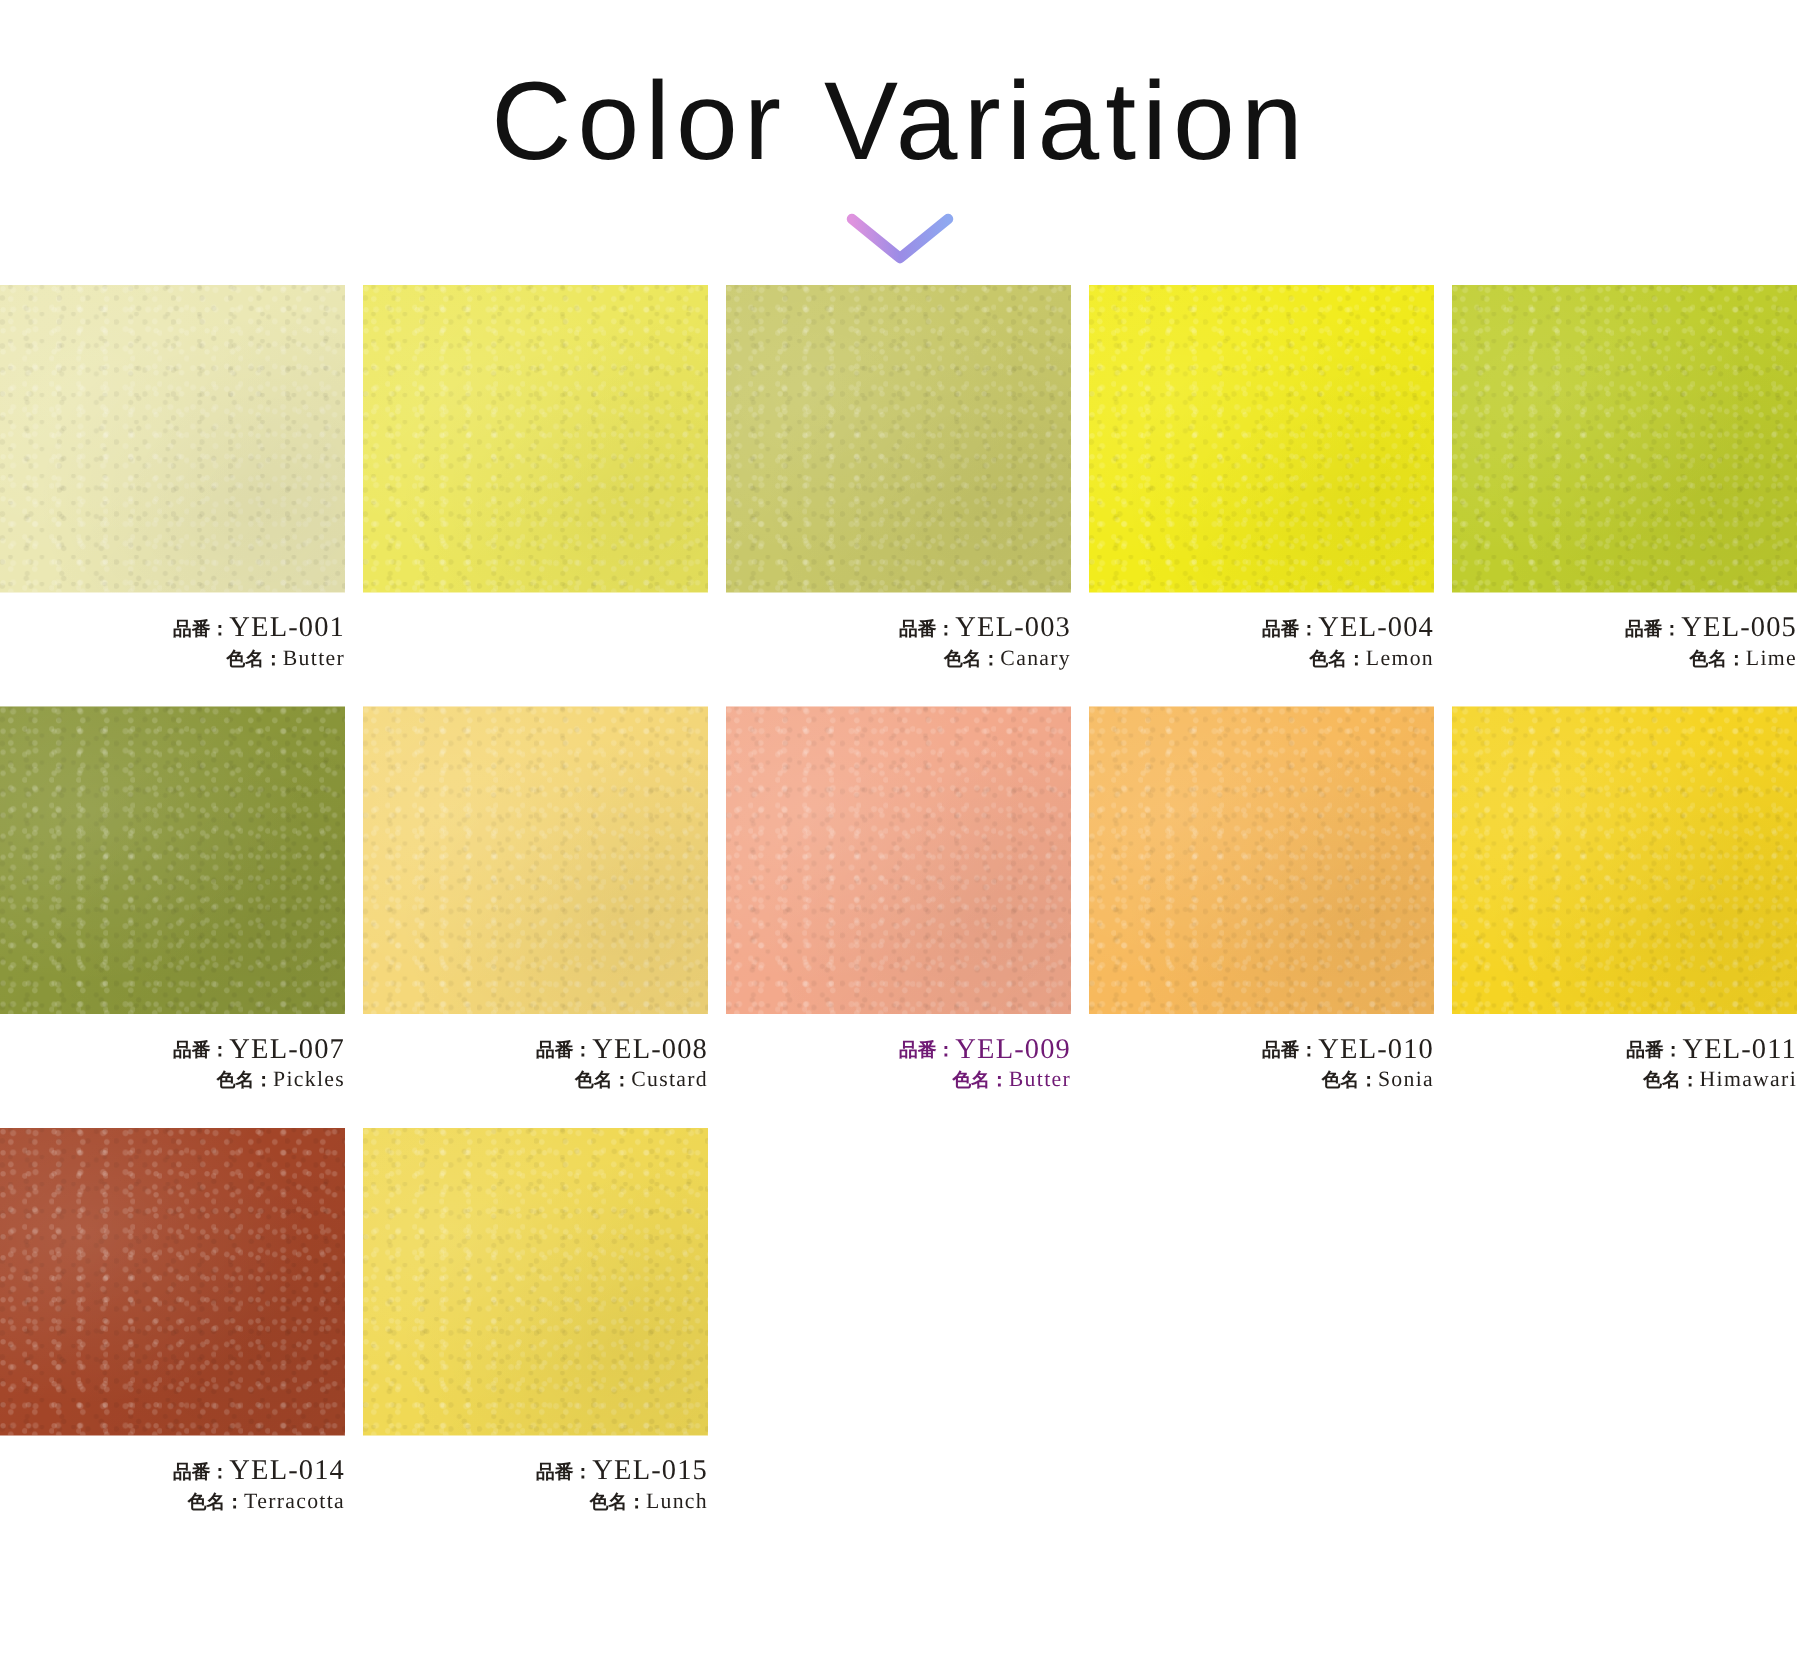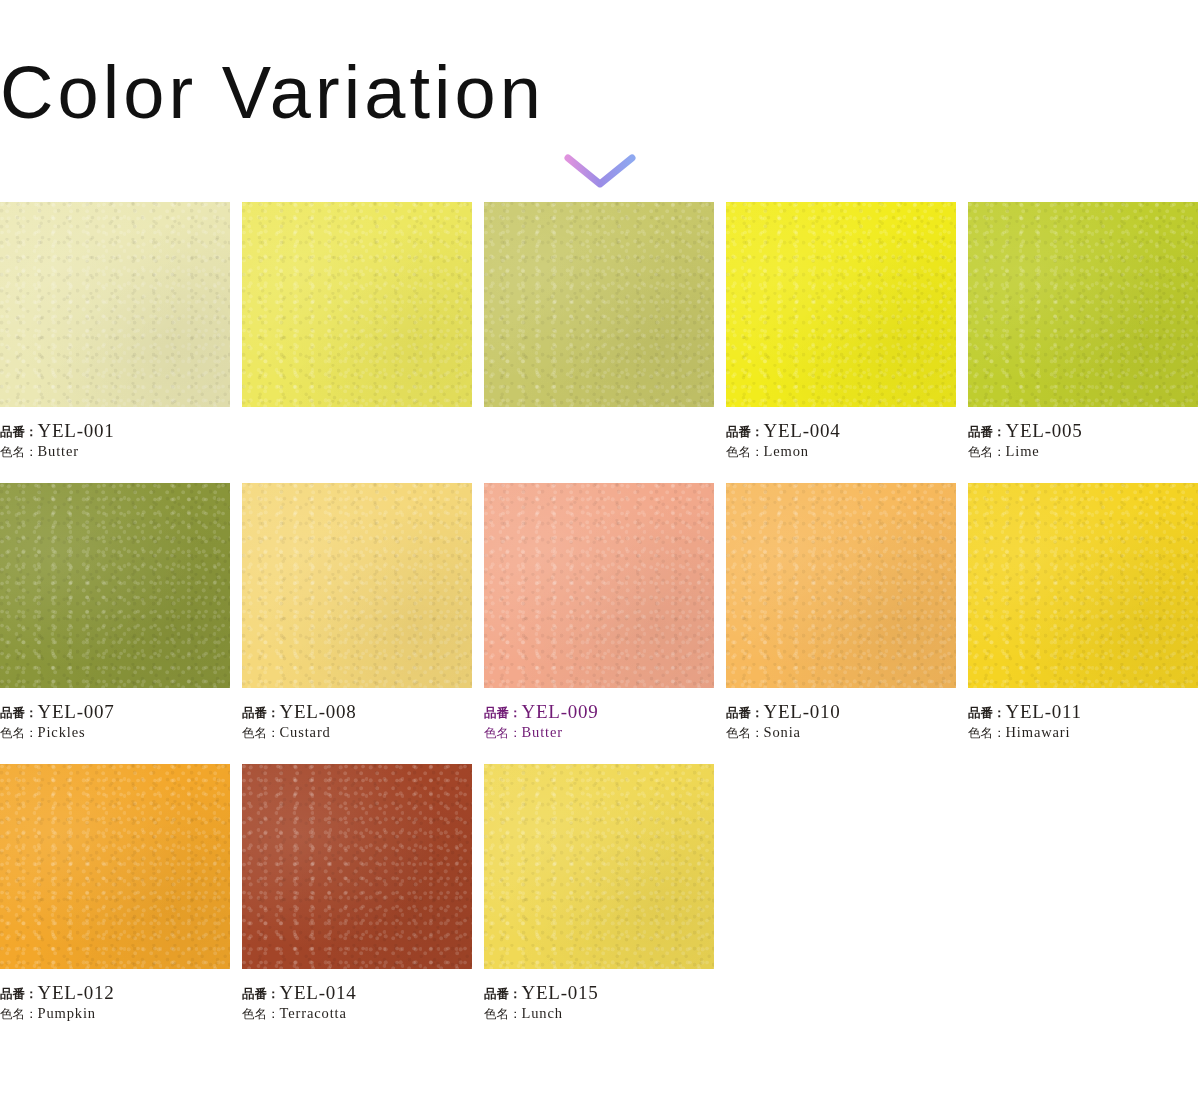--- a/index.html
+++ b/index.html
@@ -11,21 +11,22 @@
   body {
     width: 1200px;
     height: 1120px;
     font-family: "Liberation Sans", sans-serif;
     overflow: hidden;
   }
 
   
   .header {
     width: 100%;
-    padding-top: 56px;
+    padding-top: 44px;
+    text-align: center;
   }
   .page-title {
     font-family: "Liberation Sans", sans-serif;
     font-size: 74px;
     line-height: 1.0;
     font-weight: 300;
     letter-spacing: 0.055em;
     color: #111111;
     margin: 0;
     white-space: nowrap;
@@ -50,20 +51,21 @@
 
   
   .swatch-grid {
     width: 1008px;
     margin-top: 8px;
     display: grid;
     grid-template-columns: repeat(5, 230px);
     column-gap: 12px;
     row-gap: 0;
     justify-content: space-between;
+    text-align: right;
   }
   .swatch-cell {
     width: 230px;
     margin-bottom: 22px;
   }
   .swatch-chip {
     position: relative;
     width: 230px;
     height: 205px;
     overflow: hidden;
@@ -120,21 +122,21 @@
   }
   .meta-code .meta-val { font-weight: 400; letter-spacing: 0.04em; }
   .meta-name {
     font-size: 14.5px;
     line-height: 1.3;
     letter-spacing: 0.01em;
   }
   .meta-name .meta-key {
     font-family: "DejaVu Sans", sans-serif;
     font-size: 12.5px;
-    font-weight: 400;
+    font-weight: 700;
     letter-spacing: 0;
   }
   .meta-name .meta-val { font-weight: 400; letter-spacing: 0.06em; }
 </style>
 </head>
 <body style="background: rgb(255, 255, 255);">
 
 <div class="page">
 
   <div class="header">
@@ -163,20 +165,28 @@
       <span class="meta-line meta-name">
         <span class="meta-key">色名：</span><span class="meta-val">Butter</span>
       </span>
     </div>
   </div>
       <div class="swatch-cell">
     <div class="swatch-chip" style="background-color: rgb(237, 232, 94);"></div>
   </div>
       <div class="swatch-cell">
     <div class="swatch-chip" style="background-color: rgb(200, 200, 106);"></div>
+    <div class="swatch-meta" style="color: rgb(35, 31, 28);">
+      <span class="meta-line meta-code">
+        <span class="meta-key">品番：</span><span class="meta-val">YEL-003</span>
+      </span>
+      <span class="meta-line meta-name">
+        <span class="meta-key">色名：</span><span class="meta-val">Canary</span>
+      </span>
+    </div>
   </div>
       <div class="swatch-cell">
     <div class="swatch-chip" style="background-color: rgb(242, 236, 28);"></div>
     <div class="swatch-meta" style="color: rgb(35, 31, 28);">
       <span class="meta-line meta-code">
         <span class="meta-key">品番：</span><span class="meta-val">YEL-004</span>
       </span>
       <span class="meta-line meta-name">
         <span class="meta-key">色名：</span><span class="meta-val">Lemon</span>
       </span>
@@ -242,31 +252,20 @@
     <div class="swatch-meta" style="color: rgb(35, 31, 28);">
       <span class="meta-line meta-code">
         <span class="meta-key">品番：</span><span class="meta-val">YEL-011</span>
       </span>
       <span class="meta-line meta-name">
         <span class="meta-key">色名：</span><span class="meta-val">Himawari</span>
       </span>
     </div>
   </div>
       <div class="swatch-cell">
-    <div class="swatch-chip" style="background-color: rgb(243, 167, 42);"></div>
-    <div class="swatch-meta" style="color: rgb(35, 31, 28);">
-      <span class="meta-line meta-code">
-        <span class="meta-key">品番：</span><span class="meta-val">YEL-012</span>
-      </span>
-      <span class="meta-line meta-name">
-        <span class="meta-key">色名：</span><span class="meta-val">Pumpkin</span>
-      </span>
-    </div>
-  </div>
-      <div class="swatch-cell">
     <div class="swatch-chip" style="background-color: rgb(163, 69, 40);"></div>
     <div class="swatch-meta" style="color: rgb(35, 31, 28);">
       <span class="meta-line meta-code">
         <span class="meta-key">品番：</span><span class="meta-val">YEL-014</span>
       </span>
       <span class="meta-line meta-name">
         <span class="meta-key">色名：</span><span class="meta-val">Terracotta</span>
       </span>
     </div>
   </div>

